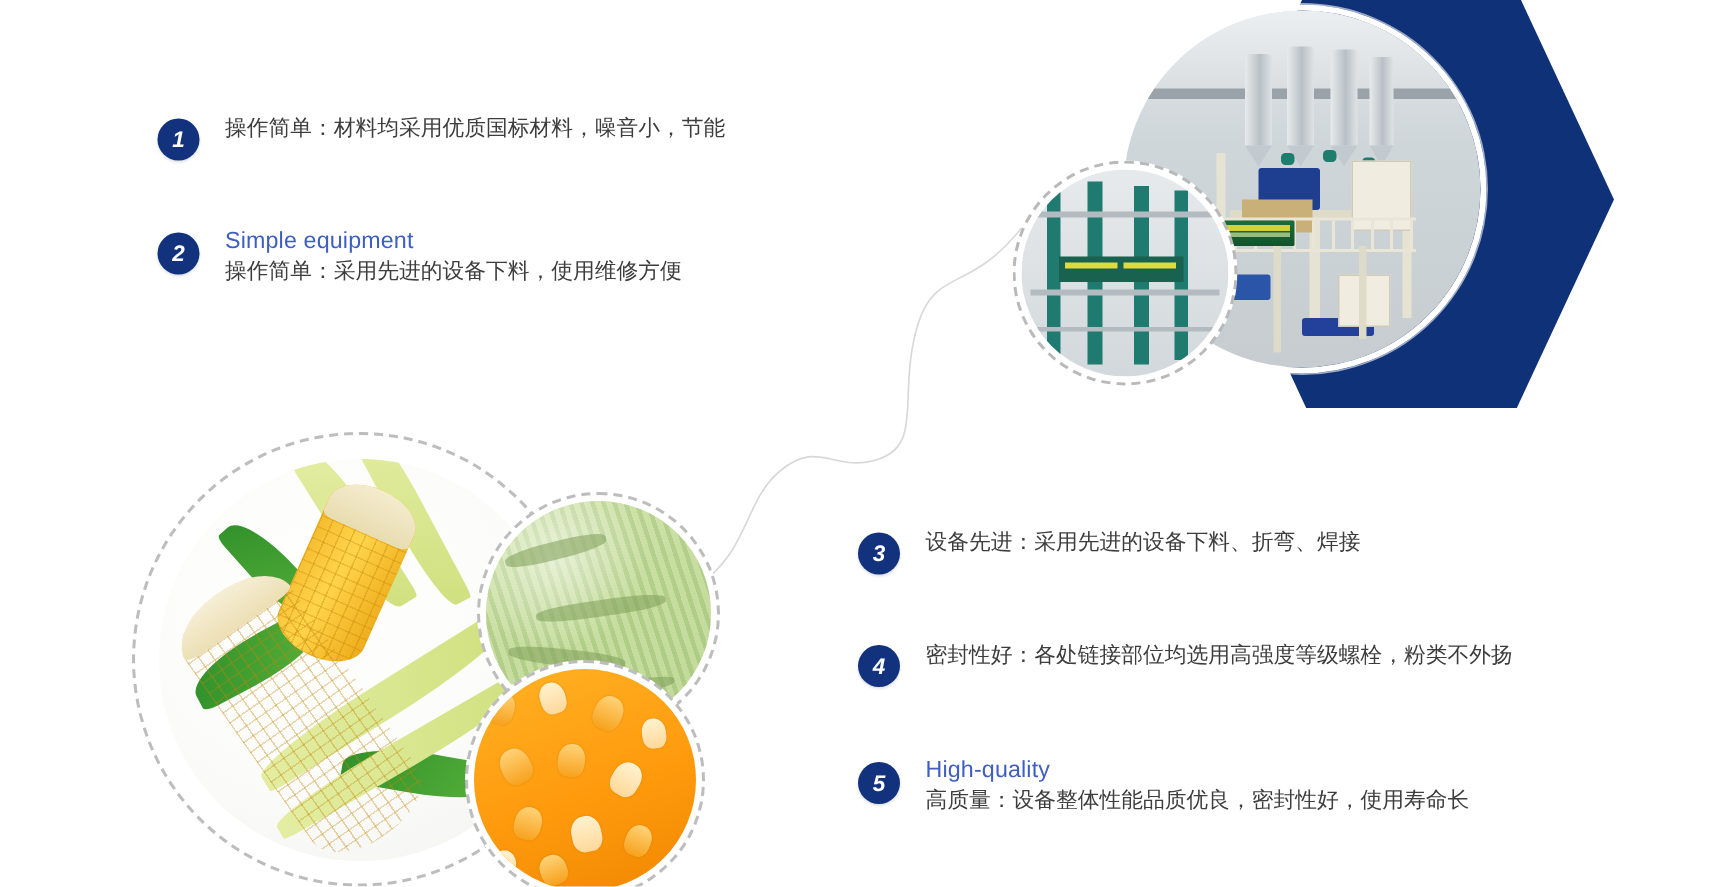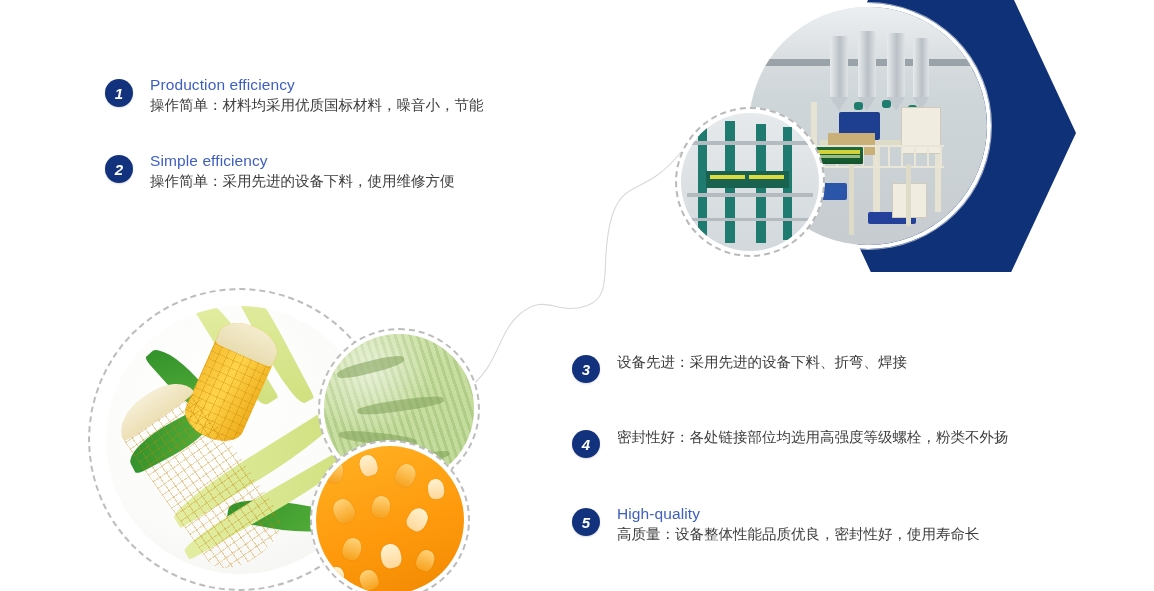--- a/index.html
+++ b/index.html
@@ -262,29 +262,28 @@
         <b style="left:68%;top:70%;width:17px;height:21px;transform:rotate(22deg);"></b>
         <b style="left:30%;top:84%;width:18px;height:20px;transform:rotate(-20deg);"></b>
         <b class="pale" style="left:8%;top:82%;width:16px;height:19px;transform:rotate(4deg);"></b>
       </div>
     </div>
   </div>
 
   <div class="feature" style="left:105px;top:79px;">
     <div class="badge">1</div>
     <div class="ftext">
-      <div class="fhead">Production efficiency</div>
       <div class="fbody">操作简单：材料均采用优质国标材料，噪音小，节能</div>
     </div>
   </div>
 
   <div class="feature" style="left:105px;top:155px;">
     <div class="badge">2</div>
     <div class="ftext">
-      <div class="fhead">Simple efficiency</div>
+      <div class="fhead">Simple equipment</div>
       <div class="fbody">操作简单：采用先进的设备下料，使用维修方便</div>
     </div>
   </div>
 
   <div class="feature" style="left:572px;top:355px;">
     <div class="badge">3</div>
     <div class="ftext">
       <div class="fbody">设备先进：采用先进的设备下料、折弯、焊接</div>
     </div>
   </div>

